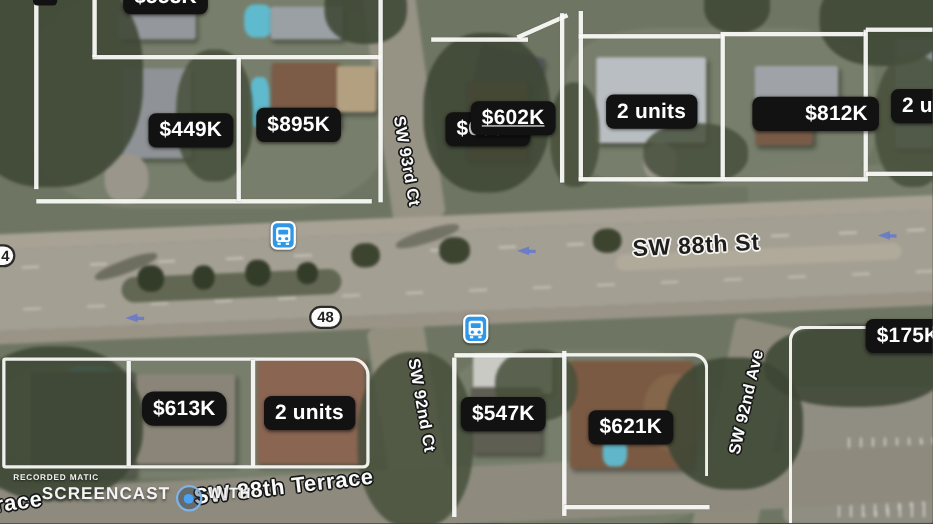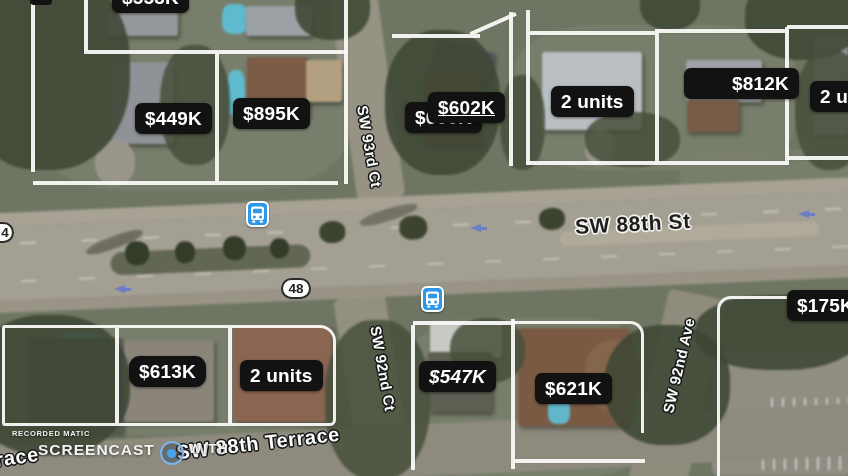--- a/index.html
+++ b/index.html
@@ -214,26 +214,26 @@
   <div class="stname st-light st-vert" style="left:328px;top:138px;transform:rotate(80deg);">SW 93rd Ct</div>
   <div class="stname st-light st-vert" style="left:340px;top:360px;transform:rotate(80deg);">SW 92nd Ct</div>
   <div class="stname st-light st-vert" style="left:630px;top:357px;transform:rotate(-77deg);">SW 92nd Ave</div>
 
   <div class="plabel" style="left:112px;top:-18px;">$553K</div>
   <div class="plabel" style="left:135px;top:103px;">$449K</div>
   <div class="plabel" style="left:233px;top:98px;">$895K</div>
   <div class="plabel" style="left:405px;top:102px;z-index:9;">$600K</div>
   <div class="plabel" style="left:428px;top:92px;z-index:11;text-decoration:underline;">$602K</div>
   <div class="plabel" style="left:551px;top:86px;">2 units</div>
-  <div class="plabel" style="left:684px;top:68px;padding-left:48px;">$812K</div>
+  <div class="plabel" style="left:684px;top:88px;padding-left:48px;">$812K</div>
   <div class="plabel" style="left:810px;top:81px;border-radius:7px 0 0 7px;">2 units</div>
   <div class="plabel" style="left:787px;top:290px;border-radius:7px 0 0 7px;width:90px;">$175K</div>
   <div class="plabel" style="left:129px;top:356px;border-radius:11px;">$613K</div>
   <div class="plabel" style="left:240px;top:360px;">2 units</div>
-  <div class="plabel" style="left:419px;top:361px;font-style:italic;">$547K</div>
+  <div class="plabel" style="left:419px;top:361px;">$547K</div>
   <div class="plabel" style="left:535px;top:373px;">$621K</div>
   <div class="pfrag" style="left:30px;top:-8px;width:22px;height:13px;"></div>
 
   <div class="wm">
     <div class="wm-recorded">RECORDED MATIC</div>
     <div class="wm-row">
       <span class="wm-big">SCREENCAST</span>
       <span class="wm-circle">
           <span class="wm-dot"></span>
         </span>

